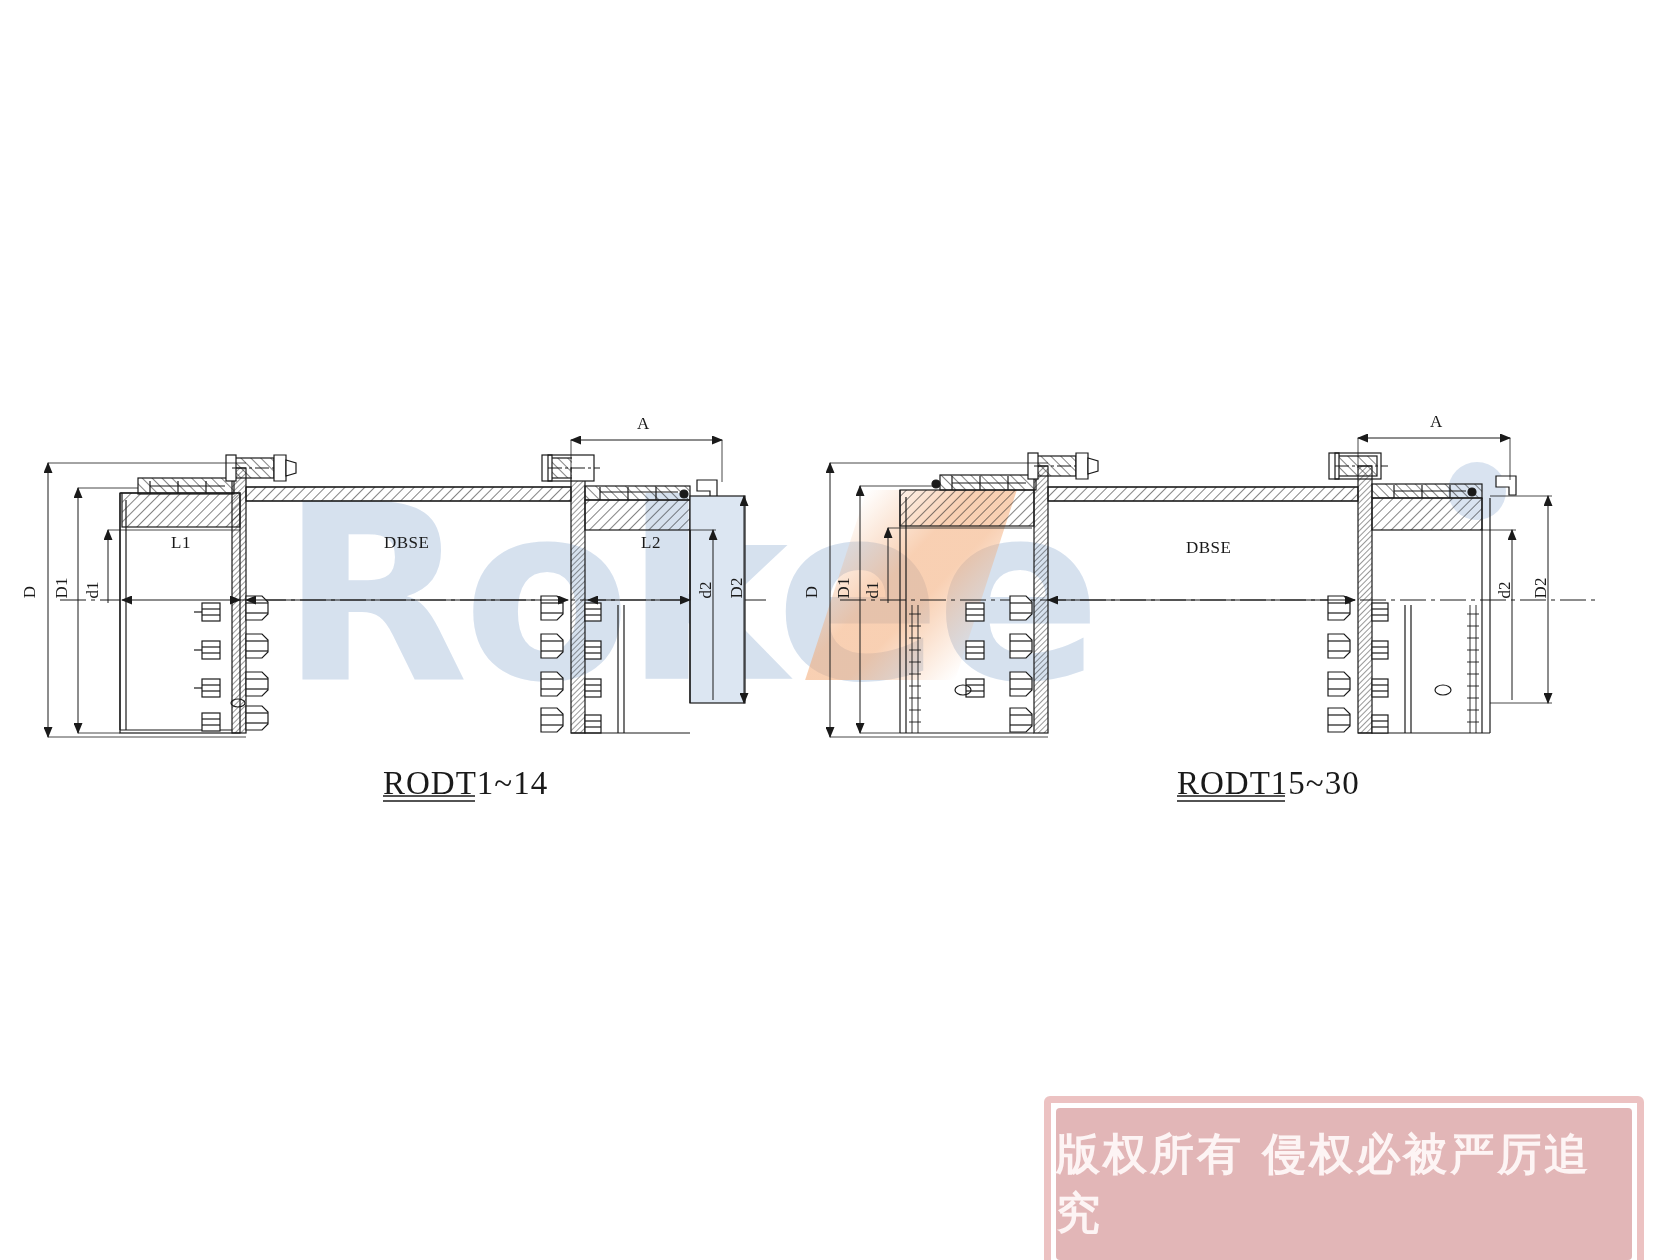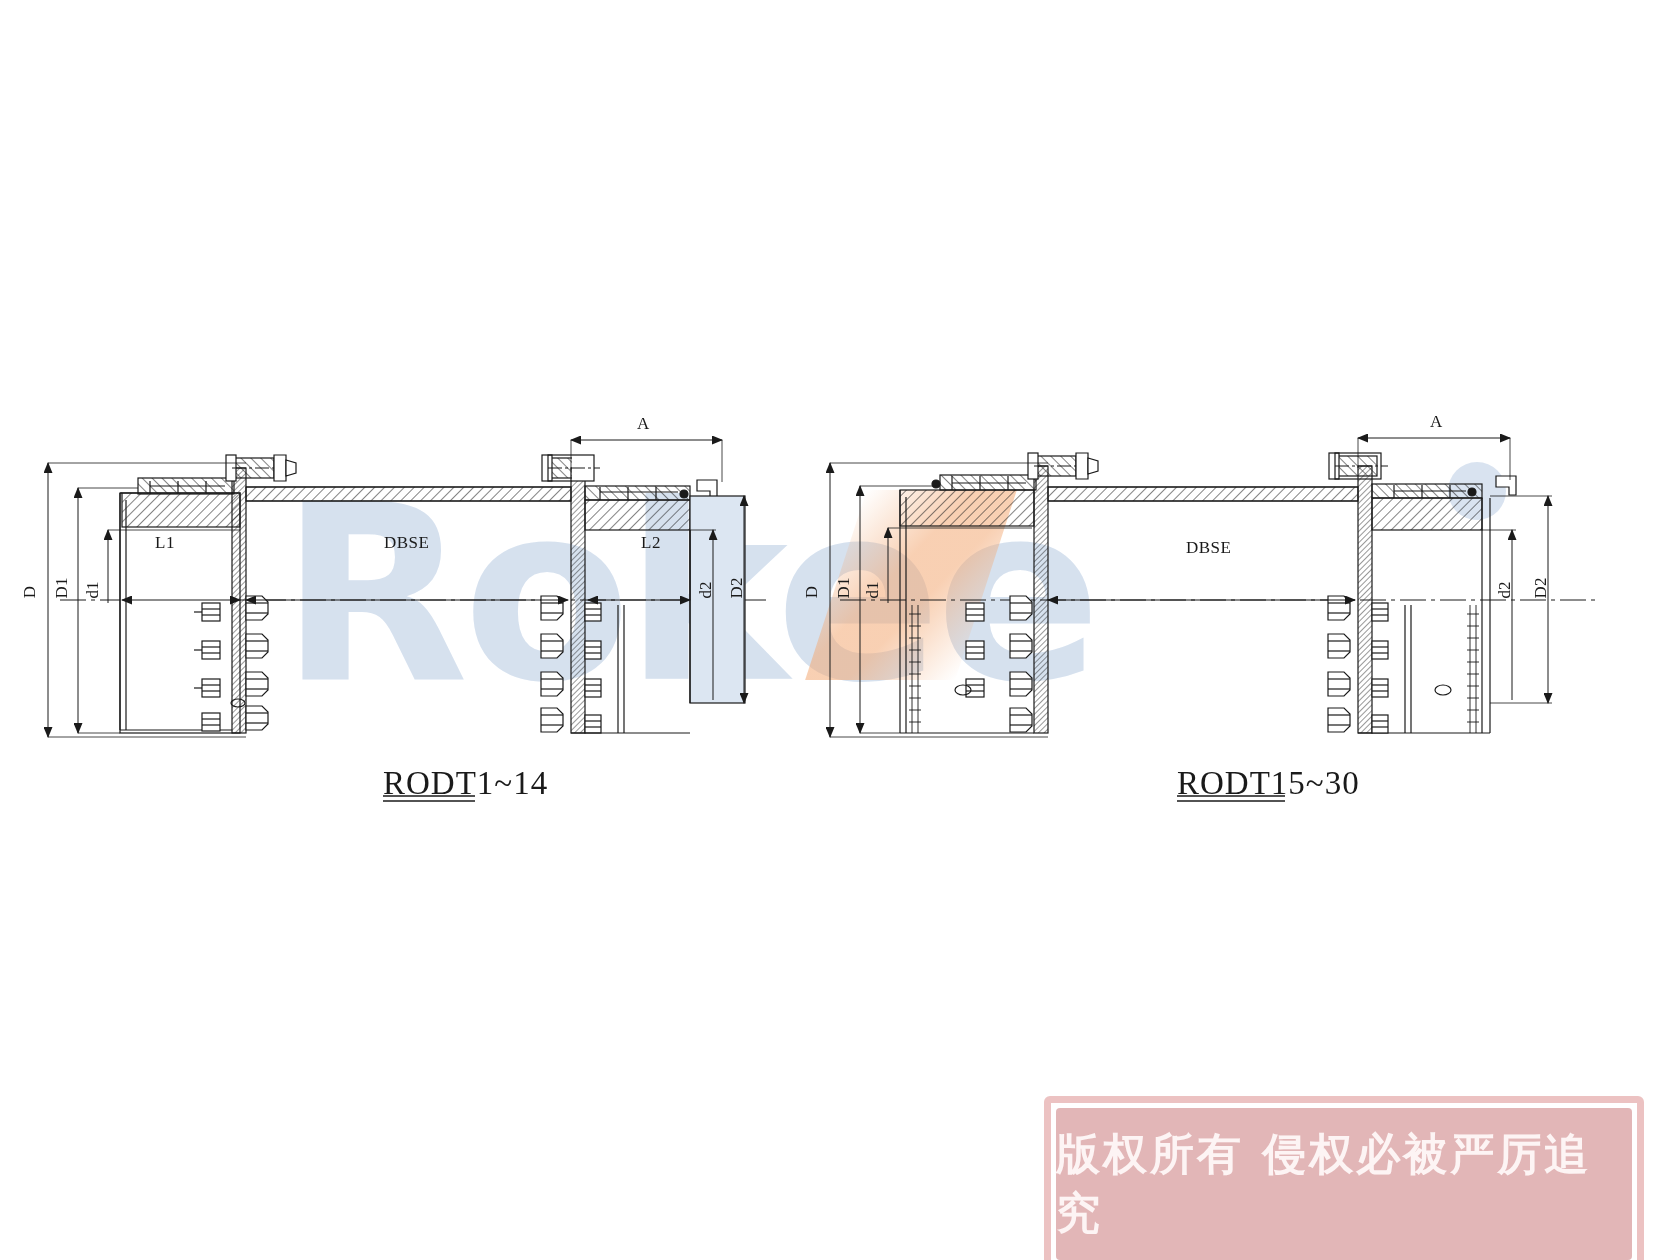--- a/index.html
+++ b/index.html
@@ -443,21 +443,21 @@
 
         <line x1="1177" y1="796" x2="1285" y2="796" stroke-width="1.6"></line>
         <line x1="1177" y1="801" x2="1285" y2="801" stroke-width="1.6"></line>
       </g>
     </g>
   </svg>
 
   <div class="lbl dim-v" style="left:24px;top:582px;transform:rotate(-90deg);">D</div>
   <div class="lbl dim-v" style="left:52px;top:578px;transform:rotate(-90deg);">D1</div>
   <div class="lbl dim-v" style="left:84px;top:580px;transform:rotate(-90deg);">d1</div>
-  <div class="lbl dim" style="left:155px;top:533px;">L1</div>
+  <div class="lbl dim" style="left:171px;top:533px;">L1</div>
   <div class="lbl dim" style="left:384px;top:533px;">DBSE</div>
   <div class="lbl dim" style="left:641px;top:533px;text-align:right;">L2</div>
   <div class="lbl dim-v" style="left:697px;top:580px;transform:rotate(-90deg);">d2</div>
   <div class="lbl dim-v" style="left:727px;top:578px;transform:rotate(-90deg);">D2</div>
   <div class="lbl dim" style="left:637px;top:414px;">A</div>
   <div class="lbl title" style="left:383px;top:765px;">RODT1~14</div>
 
   <div class="lbl dim-v" style="left:806px;top:582px;transform:rotate(-90deg);">D</div>
   <div class="lbl dim-v" style="left:834px;top:578px;transform:rotate(-90deg);">D1</div>
   <div class="lbl dim-v" style="left:864px;top:580px;transform:rotate(-90deg);">d1</div>

